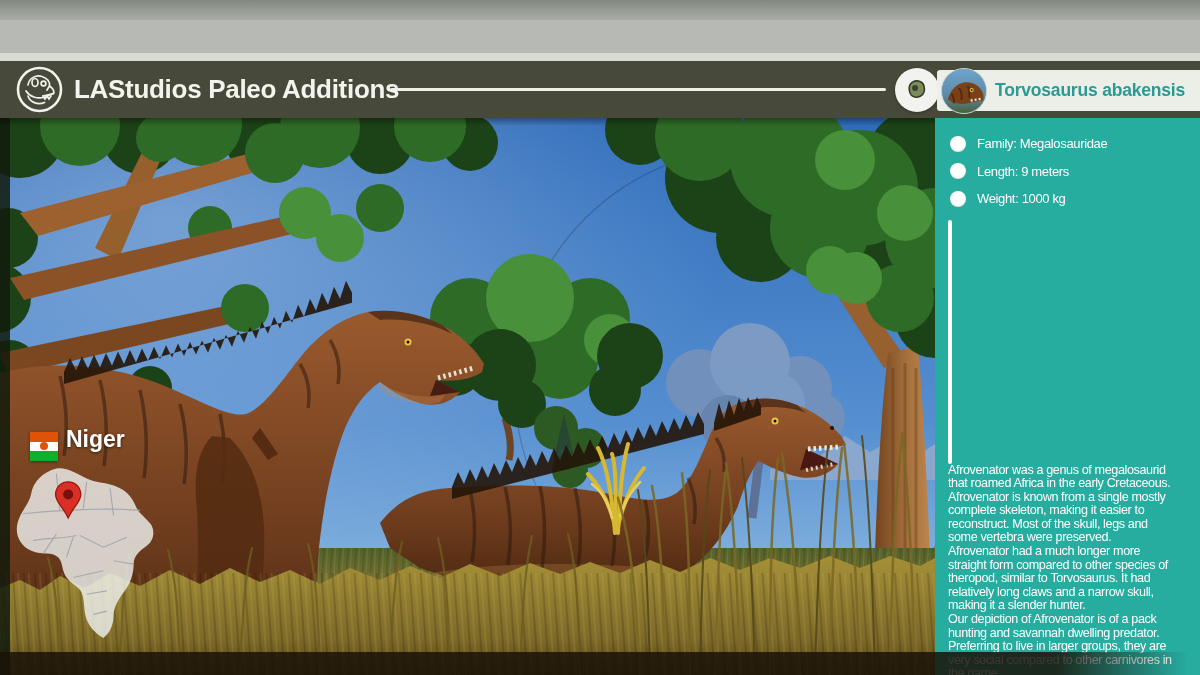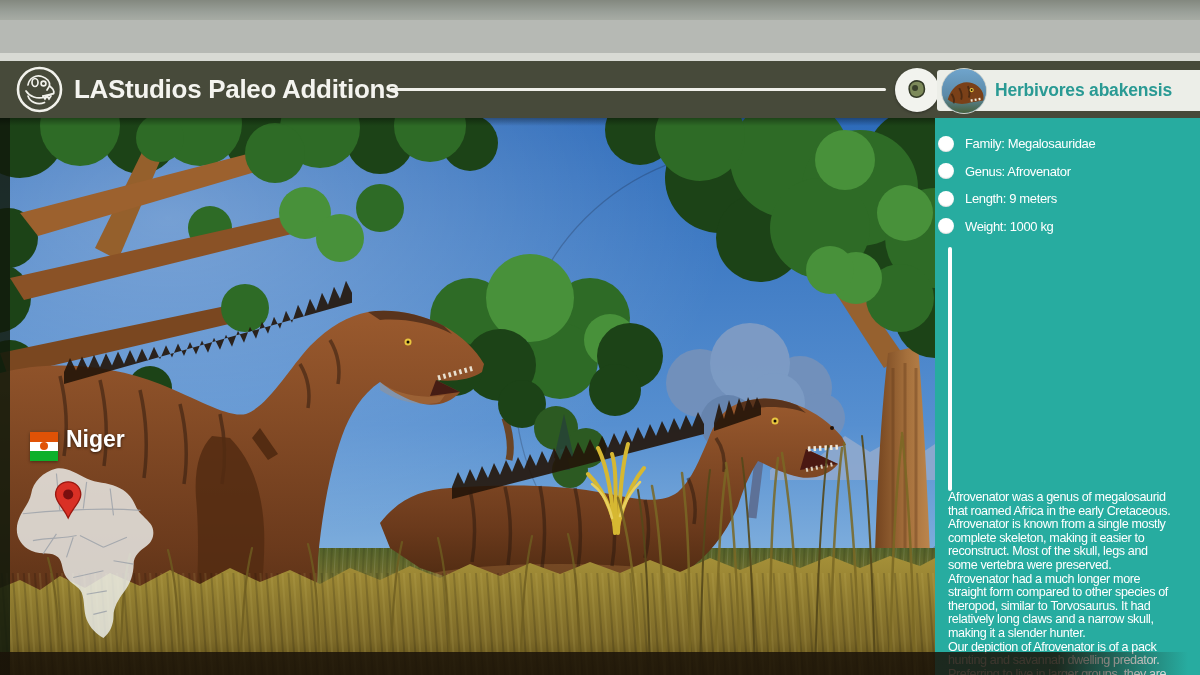--- a/index.html
+++ b/index.html
@@ -27,21 +27,21 @@
   
   .photo{position:absolute;left:0;top:118px;width:935px;height:568px;overflow:hidden;background:#4d86c4;}
   .photo svg.scene{position:absolute;left:0;top:0;}
   .loc-flag{position:absolute;left:30px;top:314px;width:28px;height:29px;box-shadow:0 1px 3px rgba(0,0,0,.4);}
   .flag-stripe{width:100%;height:33.34%;}
   .loc-label{position:absolute;left:66px;top:308px;color:#fff;font-size:23px;font-weight:bold;
     text-shadow:0 1px 3px rgba(0,0,0,.65);}
   .africa-map{position:absolute;left:6px;top:342px;width:168px;height:188px;}
   
   .side-panel{position:absolute;left:935px;top:118px;width:265px;height:557px;background:#27aca0;}
-  .stats{list-style:none;margin:0;padding:12px 0 0 3px;}
+  .stats{list-style:none;margin:0;padding:12px 0 0 15px;}
   .stats li{height:27.5px;display:flex;align-items:center;}
   .bullet{width:16px;height:16px;border-radius:50%;background:#fff;margin-right:11px;flex:0 0 auto;
     box-shadow:inset 0 -1px 1px rgba(0,0,0,.12);}
   .stat-text{color:#fff;font-size:13px;letter-spacing:-0.35px;white-space:nowrap;}
   .desc{display:flex;margin:7px 0 0 13px;flex-direction:column;}
   .desc-bar{width:4px;background:#fff;border-radius:2px;margin-right:11px;height:244px;flex:0 0 auto;}
   .desc-text{width:228px;color:#fff;font-size:12.6px;line-height:13.6px;letter-spacing:-0.38px;
     white-space:pre-line;}
   
   .bottom-band{position:absolute;left:0;top:652px;width:1200px;height:23px;
@@ -90,21 +90,21 @@
           </linearGradient>
             </defs>
           <rect width="46" height="46" fill="url(#thbg)"></rect>
           <path d="M6,32 C10,18 21,11 32,15 C40.5,18 45,26 43,33 L30,35 C23,37.5 12,37 6,32 Z" fill="#7a4018"></path>
           <path d="M10,26 q4,6 2,10 M18,20 q4,7 2,12 M27,18 q3,7 1,12" stroke="#3a2210" stroke-width="2" fill="none" opacity=".7"></path>
           <path d="M30,33 L42,31" stroke="#f0e8d8" stroke-width="2.5" stroke-dasharray="2 2.2"></path>
           <circle cx="31" cy="22" r="2.2" fill="#e8c63f"></circle>
             <circle cx="31" cy="22" r="1" fill="#1a1208"></circle>
         </svg>
       </div>
-      <div class="species-name">Herbivores abakensis</div>
+      <div class="species-name">Torvosaurus abakensis</div>
     </div>
   </div>
 
   <div class="photo">
     <svg class="scene" width="935" height="557" viewBox="0 0 935 557">
       <defs>
         <linearGradient id="sky" x1="0" y1="0" x2="0" y2="1">
           <stop offset="0" stop-color="#2d6bba"></stop>
             <stop offset=".55" stop-color="#568fd0"></stop>
             <stop offset="1" stop-color="#a3cae8"></stop>
@@ -412,24 +412,20 @@
   </div>
 
   <div class="side-panel">
     <ul class="stats">
       <li>
           <span class="bullet"></span>
           <span class="stat-text">Family: Megalosauridae</span>
         </li>
       <li>
           <span class="bullet"></span>
-          <span class="stat-text">Genus: Afrovenator</span>
-        </li>
-      <li>
-          <span class="bullet"></span>
           <span class="stat-text">Length: 9 meters</span>
         </li>
       <li>
           <span class="bullet"></span>
           <span class="stat-text">Weight: 1000 kg</span>
         </li>
     </ul>
     <div class="desc">
       <div class="desc-bar"></div>
       <div class="desc-text">Afrovenator was a genus of megalosaurid that roamed Africa in the early Cretaceous.

